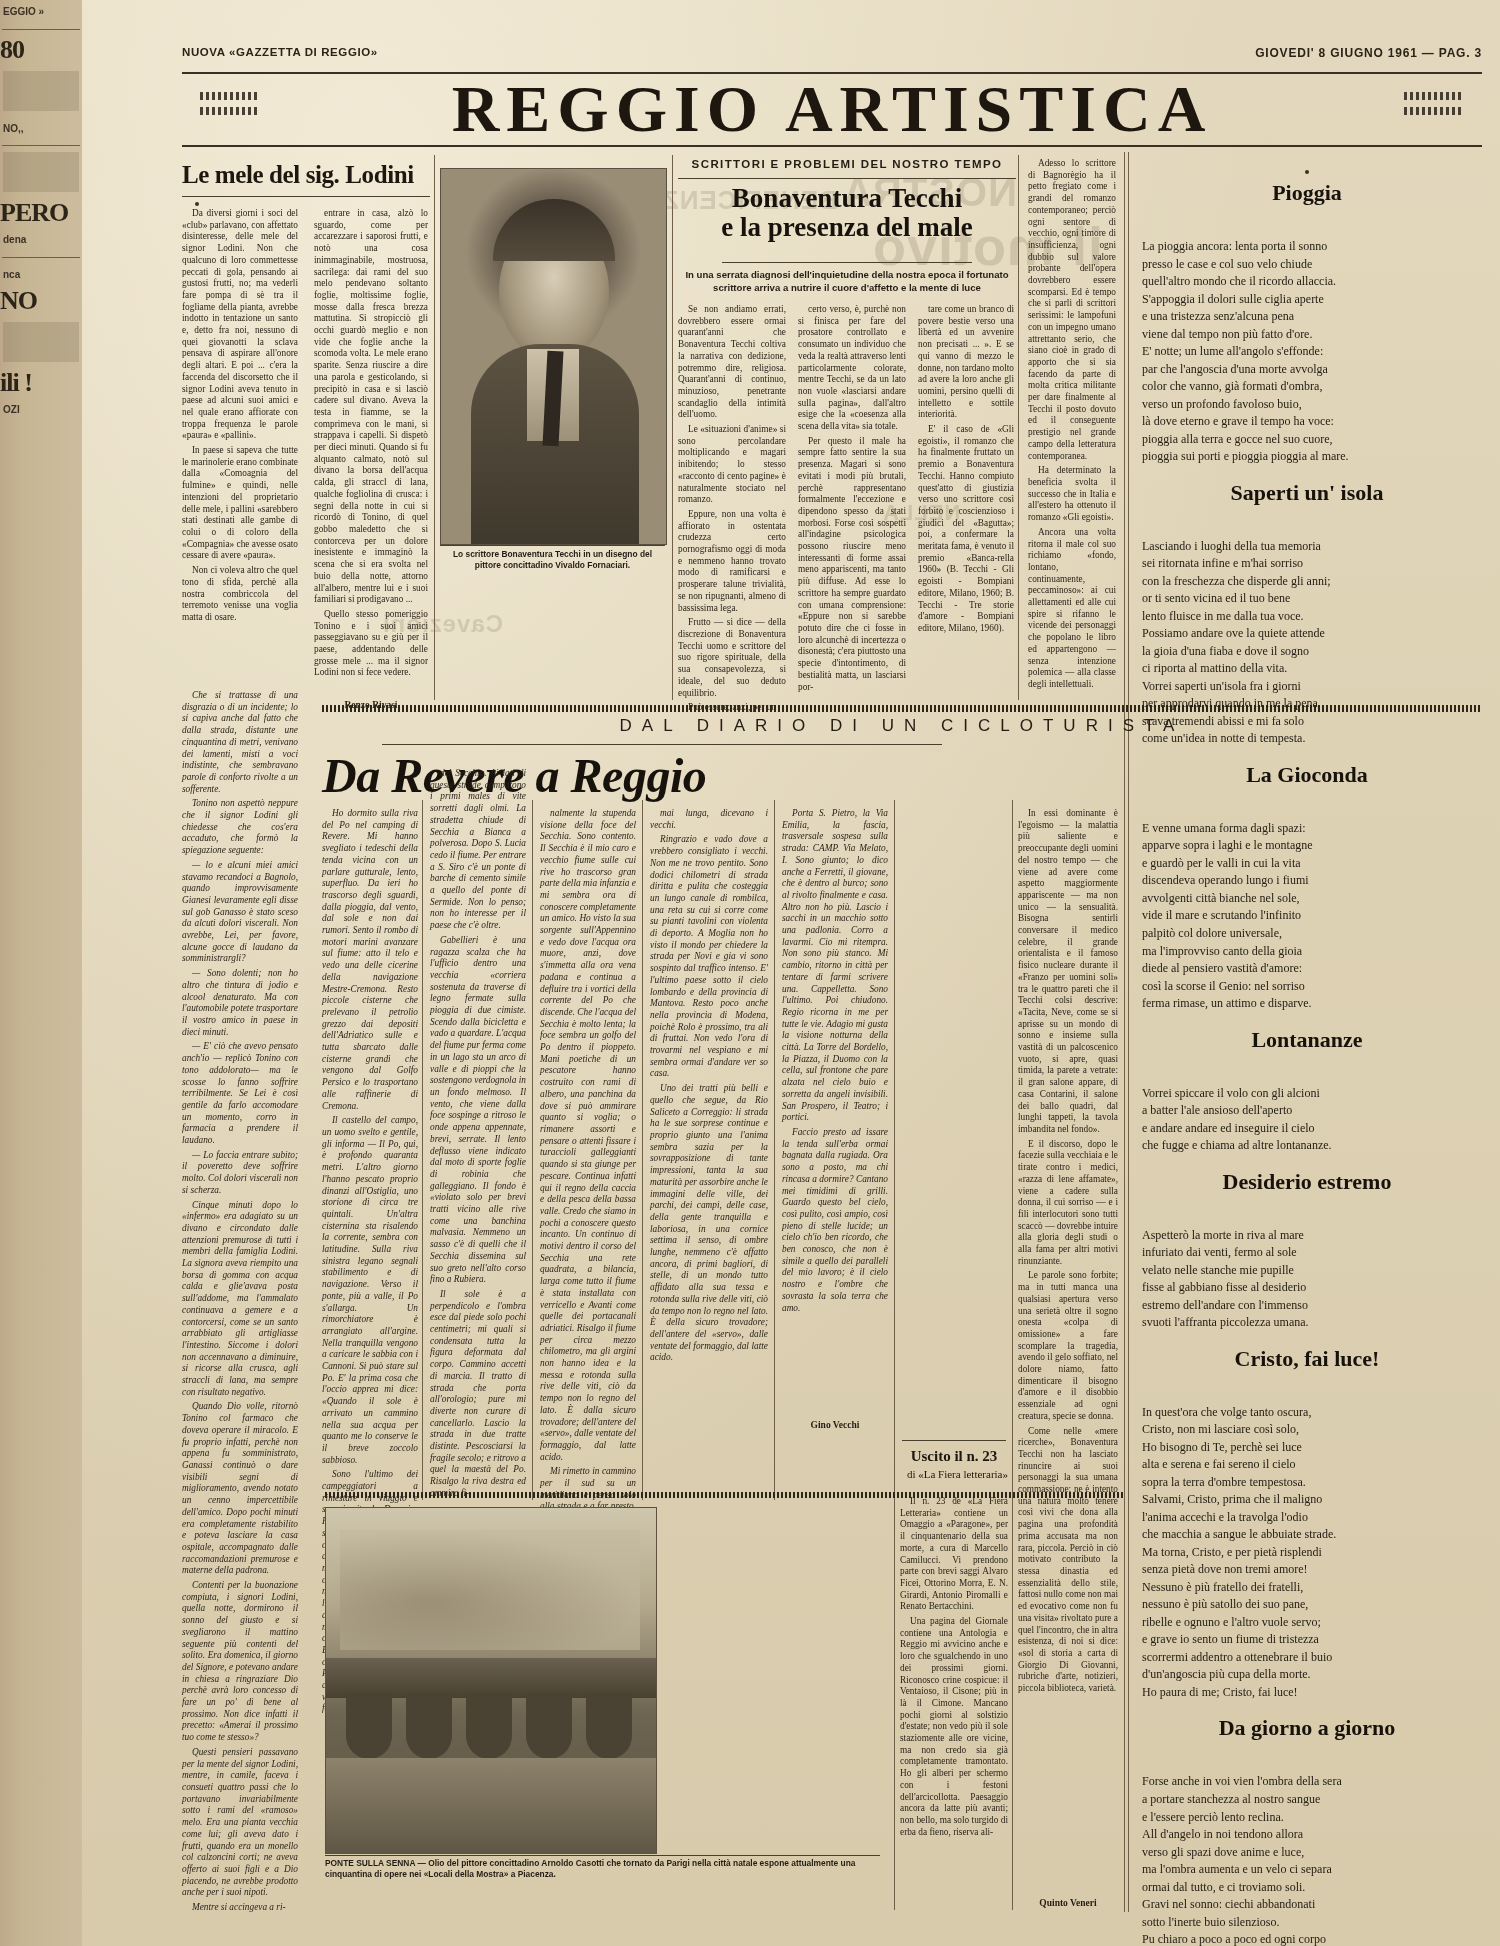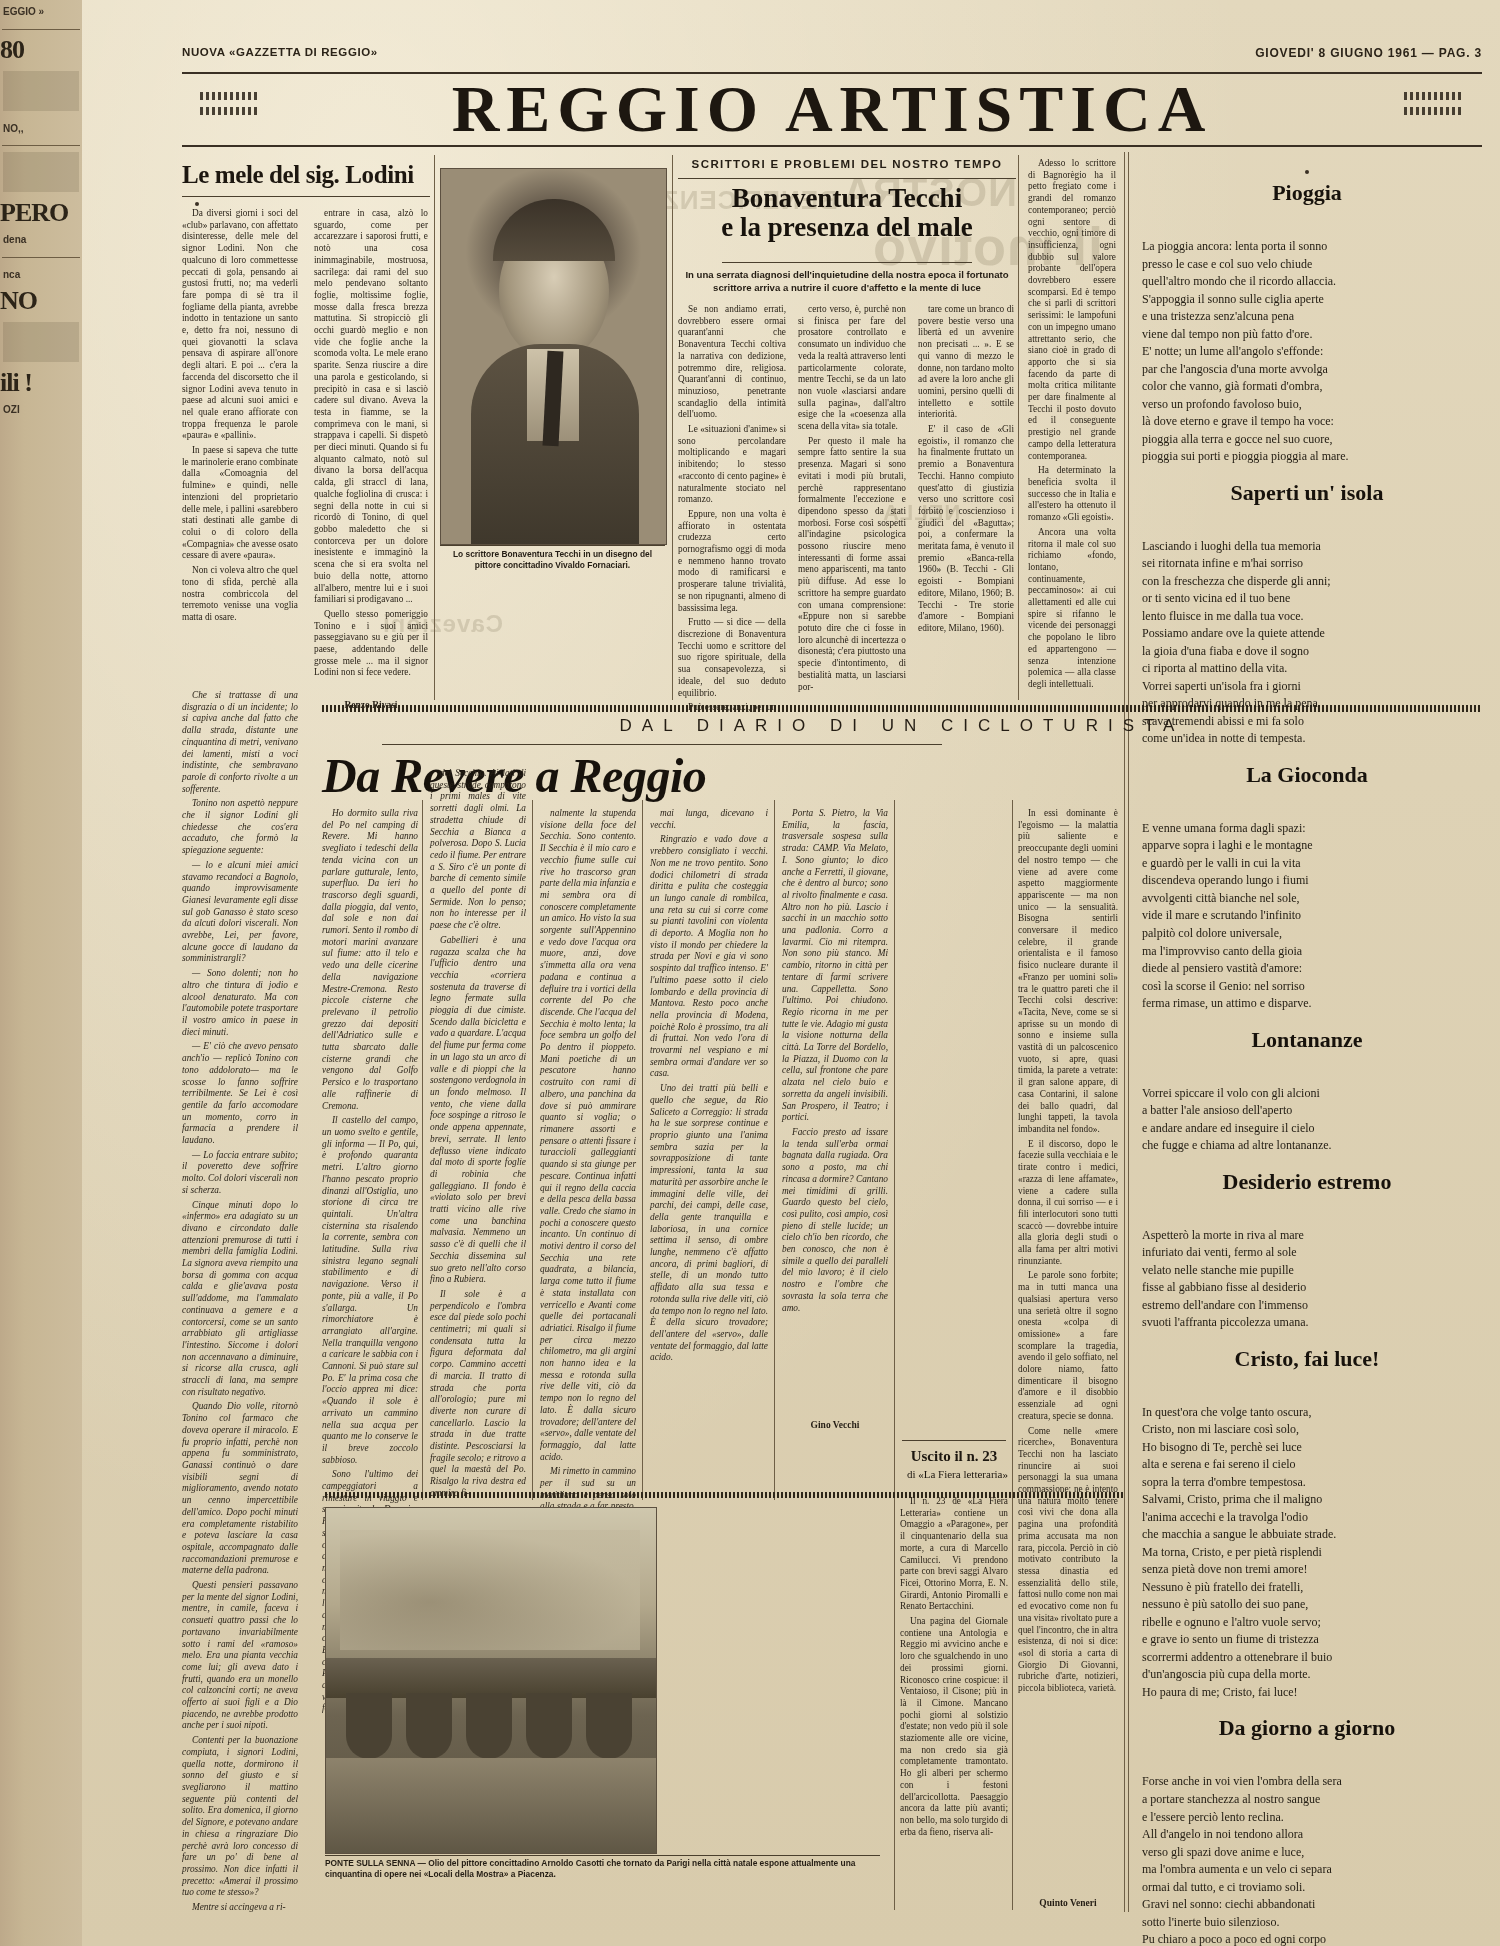--- a/index.html
+++ b/index.html
@@ -195,22 +195,22 @@
     </div>
     <div class="col body-txt" style="left:100px;top:690px;width:116px;height:790px;font-style:italic;">
       <p>Che si trattasse di una disgrazia o di un incidente; lo si capiva anche dal fatto che dalla strada, distante une cinquantina di metri, venivano dei lamenti, misti a voci indistinte, che sembravano parole di conforto rivolte a un sofferente.</p>
       <p>Tonino non aspettò neppure che il signor Lodini gli chiedesse che cos'era accaduto, che formò la spiegazione seguente:</p>
       <p>— lo e alcuni miei amici stavamo recandoci a Bagnolo, quando improvvisamente Gianesi levaramente egli disse sul gob Ganasso è stato sceso da alcuti dolori viscerali. Non avrebbe, Lei, per favore, alcune gocce di laudano da somministrargli?</p>
       <p>— Sono dolenti; non ho altro che tintura di jodio e alcool denaturato. Ma con l'automobile potete trasportare il vostro amico in paese in dieci minuti.</p>
       <p>— E' ciò che avevo pensato anch'io — replicò Tonino con tono addolorato— ma le scosse lo fanno soffrire terribilmente. Se Lei è così gentile da farlo accomodare un momento, corro in farmacia a prendere il laudano.</p>
       <p>— Lo faccia entrare subito; il poveretto deve soffrire molto. Col dolori viscerali non si scherza.</p>
       <p>Cinque minuti dopo lo «infermo» era adagiato su un divano e circondato dalle attenzioni premurose di tutti i membri della famiglia Lodini. La signora aveva riempito una borsa di gomma con acqua calda e glie'avava posta sull'addome, ma l'ammalato continuava a gemere e a contorcersi, come se un santo arrabbiato gli artigliasse l'intestino. Siccome i dolori non accennavano a diminuire, si ricorse alla crusca, agli straccli di lana, ma sempre con risultato negativo.</p>
       <p>Quando Dio volle, ritornò Tonino col farmaco che doveva operare il miracolo. E fu proprio infatti, perchè non appena fu somministrato, Ganassi continuò o dare visibili segni di miglioramento, avendo notato un cenno impercettibile dell'amico. Dopo pochi minuti era completamente ristabilito e poteva lasciare la casa ospitale, accompagnato dalle raccomandazioni premurose e materne della padrona.</p>
+      <p>Contenti per la buonazione compiuta, i signori Lodini, quella notte, dormirono il sonno del giusto e si svegliarono il mattino seguente più contenti del solito. Era domenica, il giorno del Signore, e potevano andare in chiesa a ringraziare Dio perchè avrà loro concesso di fare un po' di bene al prossimo. Non dice infatti il precetto: «Amerai il prossimo tuo come te stesso»?</p>
       <p>Questi pensieri passavano per la mente del signor Lodini, mentre, in camile, faceva i consueti quattro passi che lo portavano invariabilmente sotto i rami del «ramoso» melo. Era una pianta vecchia come lui; gli aveva dato i frutti, quando era un monello col calzoncini corti; ne aveva offerto ai suoi figli e a Dio piacendo, ne avrebbe prodotto anche per i suoi nipoti.</p>
-      <p>Contenti per la buonazione compiuta, i signori Lodini, quella notte, dormirono il sonno del giusto e si svegliarono il mattino seguente più contenti del solito. Era domenica, il giorno del Signore, e potevano andare in chiesa a ringraziare Dio perchè avrà loro concesso di fare un po' di bene al prossimo. Non dice infatti il precetto: «Amerai il prossimo tuo come te stesso»?</p>
       <p>Mentre si accingeva a ri-</p>
     </div>
 
     <div id="portrait">
       <div class="face" style="left:58px;top:52px;width:110px;height:140px;
            background:radial-gradient(ellipse at 50% 40%,#d8cdb6 0%,#a2957c 60%,#6d6251 100%);"></div>
       <div class="face" style="left:52px;top:30px;width:122px;height:62px;border-radius:60px 60px 0 0;
            background:linear-gradient(180deg,#3a3228 0%,#564c3d 100%);"></div>
       <div style="position:absolute;left:30px;top:175px;width:168px;height:200px;
            background:linear-gradient(180deg,#5d5343 0%,#3f382c 100%);
@@ -335,21 +335,21 @@
       <div style="text-align:center;margin-bottom:2px;">
         <span style="display:inline-block;width:4px;height:4px;background:#3a3024;border-radius:50%;"></span>
       </div>
 
       <div>
         <div class="poem-title">Pioggia</div>
         <div class="poem-body">
           <div>La pioggia ancora: lenta porta il sonno</div>
           <div>presso le case e col suo velo chiude</div>
           <div>quell'altro mondo che il ricordo allaccia.</div>
-          <div>S'appoggia il sonno sulle ciglia aperte</div>
+          <div>S'appoggia il dolori sulle ciglia aperte</div>
           <div>e una tristezza senz'alcuna pena</div>
           <div>viene dal tempo non più fatto d'ore.</div>
           <div>E' notte; un lume all'angolo s'effonde:</div>
           <div>par che l'angoscia d'una morte avvolga</div>
           <div>color che vanno, già formati d'ombra,</div>
           <div>verso un profondo favoloso buio,</div>
           <div>là dove eterno e grave il tempo ha voce:</div>
           <div>pioggia alla terra e gocce nel suo cuore,</div>
           <div>pioggia sui porti e pioggia pioggia al mare.</div>
         </div>

